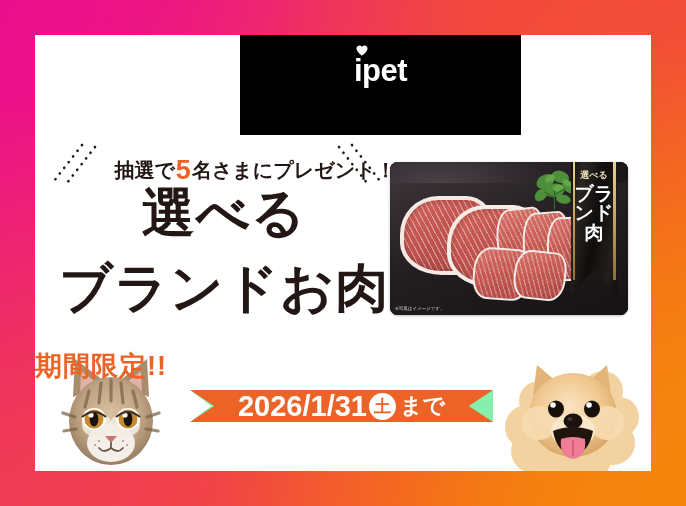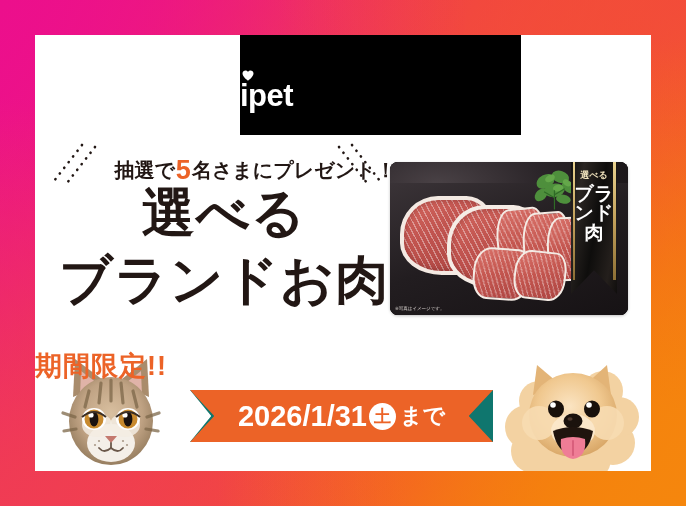--- a/index.html
+++ b/index.html
@@ -69,21 +69,21 @@
 
   
   .header-box {
     position: absolute;
     left: 205px;
     top: 0px;
     width: 281px;
     height: 100px;
     background: #000000;
     display: flex;
-    flex-direction: row;
+    flex-direction: column;
     align-items: center;
     justify-content: flex-start;
     padding-top: 20px;
     box-sizing: border-box;
     z-index: 6;
   }
   .logo {
     position: relative;
     display: inline-block;
     color: #ffffff;
@@ -167,21 +167,21 @@
     letter-spacing: 1px;
     white-space: nowrap;
   }
   .title-line2 {
     font-size: 53px;
     font-weight: bold;
     color: #221714;
     line-height: 1.04;
     letter-spacing: 1px;
     white-space: nowrap;
-    margin-top: 12px;
+    margin-top: 20px;
   }
 
   
   .photo-card {
     position: absolute;
     left: 355px;
     top: 127px;
     width: 238px;
     height: 153px;
     border-radius: 8px;
@@ -323,22 +323,22 @@
     font-weight: bold;
     letter-spacing: 1px;
     line-height: 1;
     z-index: 4;
   }
   .date-ribbon {
     position: absolute;
     left: 155px;
     top: 355px;
     width: 303px;
-    height: 52px;
-    background: #0f766e;
+    height: 32px;
+    background: #86efac;
     clip-path: polygon(0 0, 100% 0, 100% 100%, 93% 50%, 100% 0,
                         100% 100%, 0 100%, 7% 50%);
     z-index: 4;
   }
   .date-ribbon-inner {
     position: absolute;
     inset: 0;
     background: #ec6327;
     clip-path: polygon(
       0% 0%, 100% 0%,

